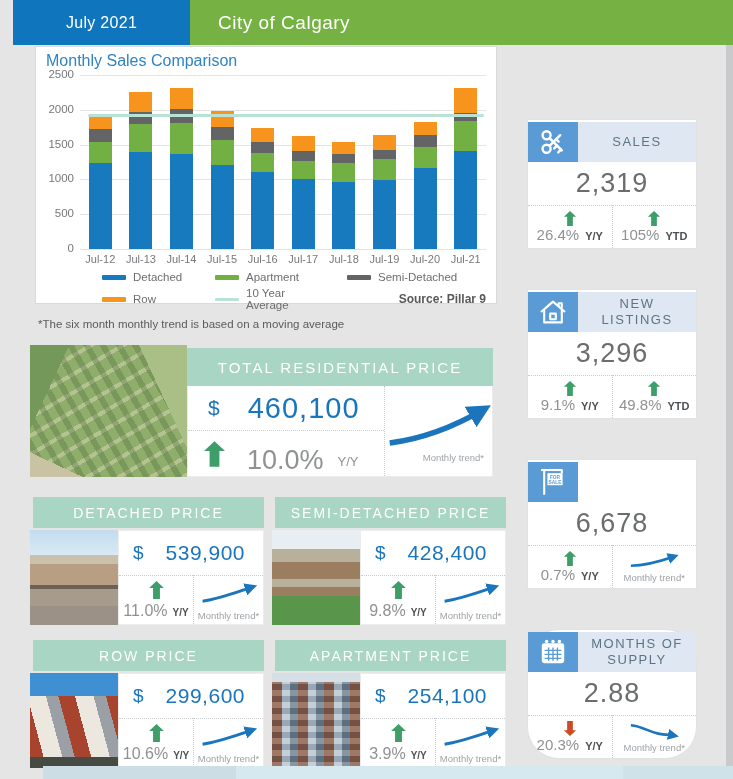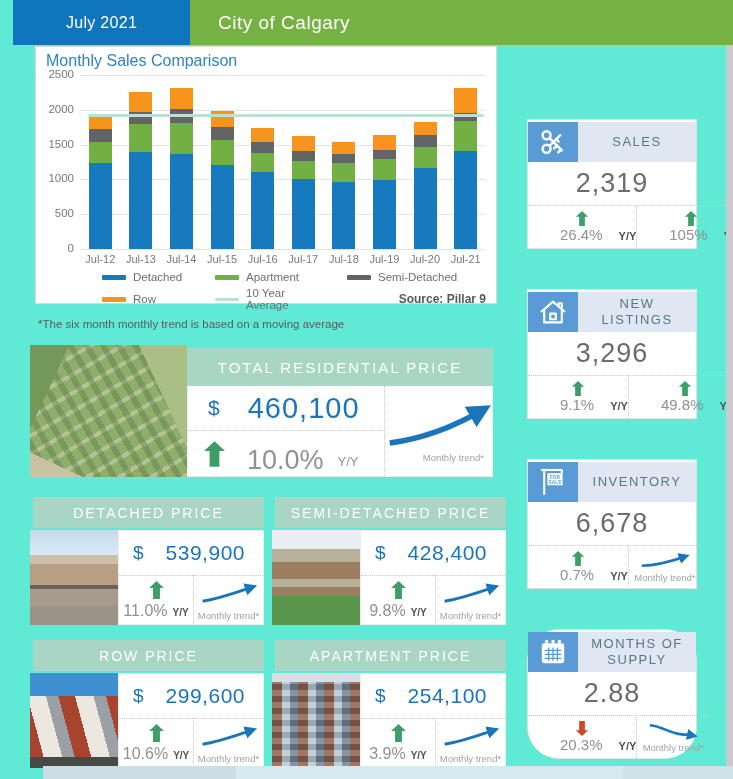--- a/index.html
+++ b/index.html
@@ -1,18 +1,18 @@
 <!DOCTYPE html>
 <html><head>
 <meta charset="utf-8">
 <style>
   * { margin:0; padding:0; box-sizing:border-box; }
   html,body { background:#ffffff; }
   .page {
-    position:relative; width:733px; height:779px; background:#5eead4;
+    position:relative; width:733px; height:779px; background:#e5e5e5;
     font-family:"Liberation Sans", sans-serif; overflow:hidden; color:#58595b;
   }
   .abs { position:absolute; }
 
   
   .top-mark { left:55px; top:0; width:13px; height:3px; background:#111; }
   .hdr-blue {
     left:13px; top:0; width:177px; height:45px; background:#0f76bd; color:#fff;
     display:flex; align-items:center; justify-content:center; font-size:16px; letter-spacing:.3px;
   }
@@ -113,21 +113,21 @@
   .sc-1 { top:119px; } .sc-2 { top:289px; } .sc-3 { top:459px; } .sc-4 { top:629px;border-radius:32px; }
   .sc-iconbox { position:absolute; left:0; top:2px; width:50px; height:40px; background:#5b9bd5; display:flex; align-items:center; justify-content:center; }
   .sc-label { position:absolute; left:50px; top:2px; right:0; height:40px; background:#dfe8f2;
     display:flex; align-items:center; justify-content:center; text-align:center;
     font-size:13px; letter-spacing:1.5px; color:#5d7486; line-height:1.2; padding:0 6px; }
   .sc-value { position:absolute; left:0; right:0; top:42px; height:43px; display:flex; align-items:center; justify-content:center;
     font-size:27px; letter-spacing:1px; color:#6a6c6e;text-align:center; }
   .sc-metrics { position:absolute; left:0; right:0; bottom:0; top:85px; display:flex; }
   .sc-cell { flex:1; border-top:1px dotted #c9cccf; display:flex; flex-direction:column; align-items:center; justify-content:space-between; padding:5px 0 5px; }
   .sc-cell + .sc-cell { border-left:1px dotted #c9cccf; }
-  .m-line { display:flex; align-items:baseline; gap:16px;margin-left:32px; }
+  .m-line { display:flex; align-items:baseline; gap:6px; }
   .m-pct { font-size:15px; color:#8f9193; }
   .m-suf { font-size:11px; }
 
   
   .footer-band { left:43px; top:766px; right:0; height:13px;
     background:linear-gradient(90deg,#ccdde6 0 28%,#d6e9f0 28% 84%,#cfe2ea 84%); }
   .right-strip { left:726px; top:45px; width:7px; height:721px; background:#c9cacb; }
 </style>
 </head>
 <body>
@@ -503,21 +503,20 @@
         <g stroke="#fff" fill="none" stroke-width="2.6">
             <path d="M9 4 V36"></path>
             <path d="M5 5 H32"></path>
             <path d="M31 5 v4"></path>
           </g>
         <rect x="13" y="9" width="19" height="15" fill="#fff"></rect>
         <text x="22.5" y="16" font-size="6" font-weight="bold" fill="#5b9bd5" text-anchor="middle" font-family="Liberation Sans, sans-serif">FOR</text>
         <text x="22.5" y="22.5" font-size="6" font-weight="bold" fill="#5b9bd5" text-anchor="middle" font-family="Liberation Sans, sans-serif">SALE</text>
       </svg>
     </div>
-    <div class="sc-label">INVENTORY</div>
     <div class="sc-value">6,678</div>
     <div class="sc-metrics">
       <div class="sc-cell">
         <svg class="tick-arrow" width="16" height="19" viewBox="0 0 18 22">
             <path d="M9 0 L18 8.5 H13.2 V22 H4.8 V8.5 H0 Z"></path>
           </svg>
         <div class="m-line">
             <span class="m-pct">0.7%</span>
             <span class="m-suf">Y/Y</span>
           </div>

